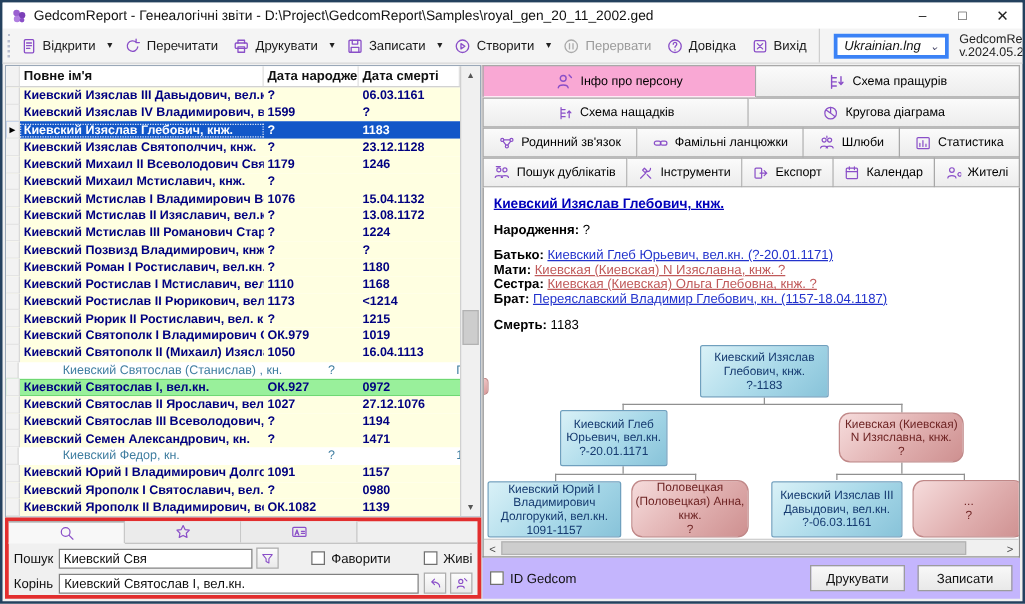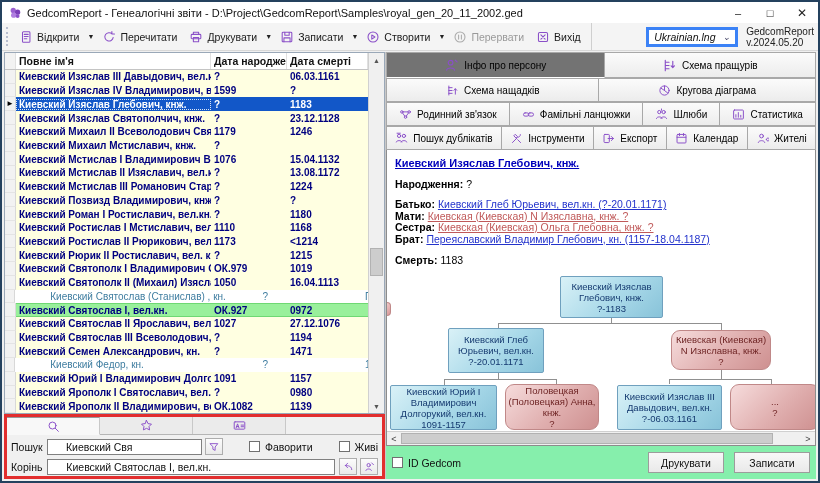--- a/index.html
+++ b/index.html
@@ -57,34 +57,34 @@
   .vs-arrow.up { top:0; } .vs-arrow.down { bottom:0; }
   .vs-thumb { position:absolute; left:1px; right:1px; top:195px; height:28px; background:#CDCDCD; border:1px solid #B2B2B2; }
 
   
   .search-panel { height:65px; border:3px solid #E22E2E; background:#F0F0F0; position:relative; }
   .sp-tabs { display:flex; height:18px; border-bottom:1px solid #B5B5B5; }
   .sp-tab { width:93px; display:flex; align-items:center; justify-content:center; border-right:1px solid #C8C8C8; background:#EBEBEB; }
   .sp-tab.active { background:#F8F8F8; border-top:1px solid #999; border-bottom:1px solid #F8F8F8; margin-bottom:-1px; }
   .sp-row { display:flex; align-items:center; margin:3px 4px 0 4px; height:17px; font-size:10.5px; color:#111;justify-content:space-between; }
   .sp-label { width:36px; flex:0 0 auto; }
-  .sp-input { height:16px; border:1px solid #808080; background:#fff; font-size:10.5px; font-family:"Liberation Sans",sans-serif; padding:0 18px; color:#111; }
+  .sp-input { height:16px; border:1px solid #808080; background:#fff; font-size:10.5px; font-family:"Liberation Sans",sans-serif; padding:0 3px; color:#111; }
   .sp-input.search { width:155px; }
   .sp-input.root { width:288px; }
   .sp-btn { width:18px; height:17px; margin-left:3px; border:1px solid #ADADAD; background:linear-gradient(#FCFCFC,#EAEAEA); display:flex; align-items:center; justify-content:center; }
   .cb-group { display:flex; align-items:center; margin-left:26px; gap:5px; }
   .checkbox { width:11px; height:11px; border:1px solid #707070; background:#fff; flex:0 0 auto; }
 
   
   .tab-row { display:flex; }
   .tab-row.r1 { height:26px; }
   .tab-row.r2, .tab-row.r3, .tab-row.r4 { height:24px; }
   .rtab { flex:1 1 auto; display:flex; align-items:center; justify-content:center; gap:5px; font-size:10px; color:#000; background:linear-gradient(#FBFBFB,#ECECEC); border:1px solid #A8A8A8; border-left-width:0; white-space:nowrap; padding:0 4px; overflow:hidden; }
   .tab-row .rtab:first-child { border-left-width:1px; }
-  .rtab.active { background:#737373; border-bottom:1px solid #FFFFFF; }
+  .rtab.active { background:#f9a8d4; border-bottom:1px solid #FFFFFF; }
 
   
   .page { flex:1; margin:0; border:1px solid #8C8C8C; border-top:none; background:#FFFFFF; position:relative; overflow:hidden; }
   .pinfo { padding:7px 0 0 8px; font-size:10.5px; color:#000; }
   .p-name { font-weight:bold; text-decoration:underline; color:#0000BB; font-size:11px; }
   .p-line { margin-top:0; }
   .p-birth { margin-top:9px; }
   .p-death { margin-top:9px; }
   .rels { margin-top:9px; }
   .rel-line { line-height:11.5px; white-space:nowrap; }
@@ -101,21 +101,21 @@
   .conn { position:absolute; background:#909090; }
   .sliver { position:absolute; left:0; width:4px; height:14px; background:linear-gradient(135deg,#F0C8C8,#D89898); border:1px solid #C08888; border-left:none; border-radius:0 5px 5px 0; }
 
   
   .hscroll { position:absolute; left:0; right:0; bottom:0; height:14px; background:#F0F0F0; border-top:1px solid #D0D0D0; }
   .hs-arrow { position:absolute; top:0; width:14px; height:100%; display:flex; align-items:center; justify-content:center; font-size:9px; color:#444; }
   .hs-arrow.l { left:0; } .hs-arrow.r { right:0; }
   .hs-thumb { position:absolute; top:1px; bottom:1px; left:14px; right:42px; background:#CDCDCD; border:1px solid #B2B2B2; }
 
   
-  .rfooter { height:33px; display:flex; align-items:center; padding:0 6px; background:#86efac; font-size:10.5px; color:#111; }
+  .rfooter { height:33px; display:flex; align-items:center; padding:0 6px; background:#c4b5fd; font-size:10.5px; color:#111; }
   .rfooter .cbl { display:flex; align-items:center; gap:5px; }
   .rfooter .spacer { flex:1; }
   .btn { width:76px; height:21px; background:linear-gradient(#F8F8F8,#E9E9E9); border:1px solid #9C9C9C; font-size:10.5px; font-family:"Liberation Sans",sans-serif; color:#111; margin-left:10px; display:flex; align-items:center; justify-content:center; }
 
   svg.ic { display:block; }
 </style>
 </head>
 <body>
 
 <div class="window">
@@ -186,20 +186,29 @@
         </button>
         <span class="tb-arrow">▼</span>
         <button class="tb-btn disabled">
           <span class="icon">
             <svg class="ic" width="14" height="14" viewBox="0 0 16 16" fill="none" stroke="#ABABAB" stroke-width="1.2" stroke-linecap="round" stroke-linejoin="round">
               <circle cx="8" cy="8" r="5.7"></circle>
               <path d="M6.4 5.6v4.8M9.6 5.6v4.8"></path>
             </svg>
           </span>
           <span>Перервати</span>
+        </button>
+        <button class="tb-btn">
+          <span class="icon">
+            <svg class="ic" width="14" height="14" viewBox="0 0 16 16" fill="none" stroke="#8A4FC8" stroke-width="1.2" stroke-linecap="round" stroke-linejoin="round">
+              <circle cx="8" cy="8" r="5.7"></circle>
+              <path d="M6.4 6.2c0-2.3 3.2-2.3 3.2 0 0 1.3-1.6 1.3-1.6 2.7M8 11.3v.3"></path>
+            </svg>
+          </span>
+          <span>Довідка</span>
         </button>
         <button class="tb-btn">
           <span class="icon">
             <svg class="ic" width="14" height="14" viewBox="0 0 16 16" fill="none" stroke="#8A4FC8" stroke-width="1.2" stroke-linecap="round" stroke-linejoin="round">
               <rect x="2.8" y="2.8" width="10.4" height="10.4" rx="1.5"></rect>
               <path d="M5.6 5.6l4.8 4.8M10.4 5.6l-4.8 4.8"></path>
             </svg>
           </span>
           <span>Вихід</span>
         </button>
@@ -608,21 +617,21 @@
             <div class="conn" style="left: 57px; top: 229px; width: 1px; height: 6px;"></div>
             <div class="conn" style="left: 169px; top: 229px; width: 1px; height: 6px;"></div>
             <div class="conn" style="left: 334px; top: 220px; width: 1px; height: 9px;"></div>
             <div class="conn" style="left: 282px; top: 229px; width: 103px; height: 1px;"></div>
             <div class="conn" style="left: 282px; top: 229px; width: 1px; height: 5px;"></div>
             <div class="conn" style="left: 384px; top: 229px; width: 1px; height: 5px;"></div>
             <div class="tnode m" style="left: 173px; top: 126px; width: 103px; height: 42px;">
               <div>Киевский Изяслав Глебович, кнж.</div>
               <div>?-1183</div>
             </div>
-            <div class="tnode m" style="left: 61px; top: 178px; width: 96px; height: 45px;">
+            <div class="tnode m" style="left: 61px; top: 178px; width: 86px; height: 45px;">
               <div>Киевский Глеб Юрьевич, вел.кн.</div>
               <div>?-20.01.1171</div>
             </div>
             <div class="tnode f" style="left: 284px; top: 180px; width: 100px; height: 40px;">
               <div>Киевская (Киевская) N Изяславна, кнж.</div>
               <div>?</div>
             </div>
             <div class="tnode m" style="left: 3px; top: 235px; width: 107px; height: 45px;">
               <div>Киевский Юрий I Владимирович Долгорукий, вел.кн.</div>
               <div>1091-1157</div>

